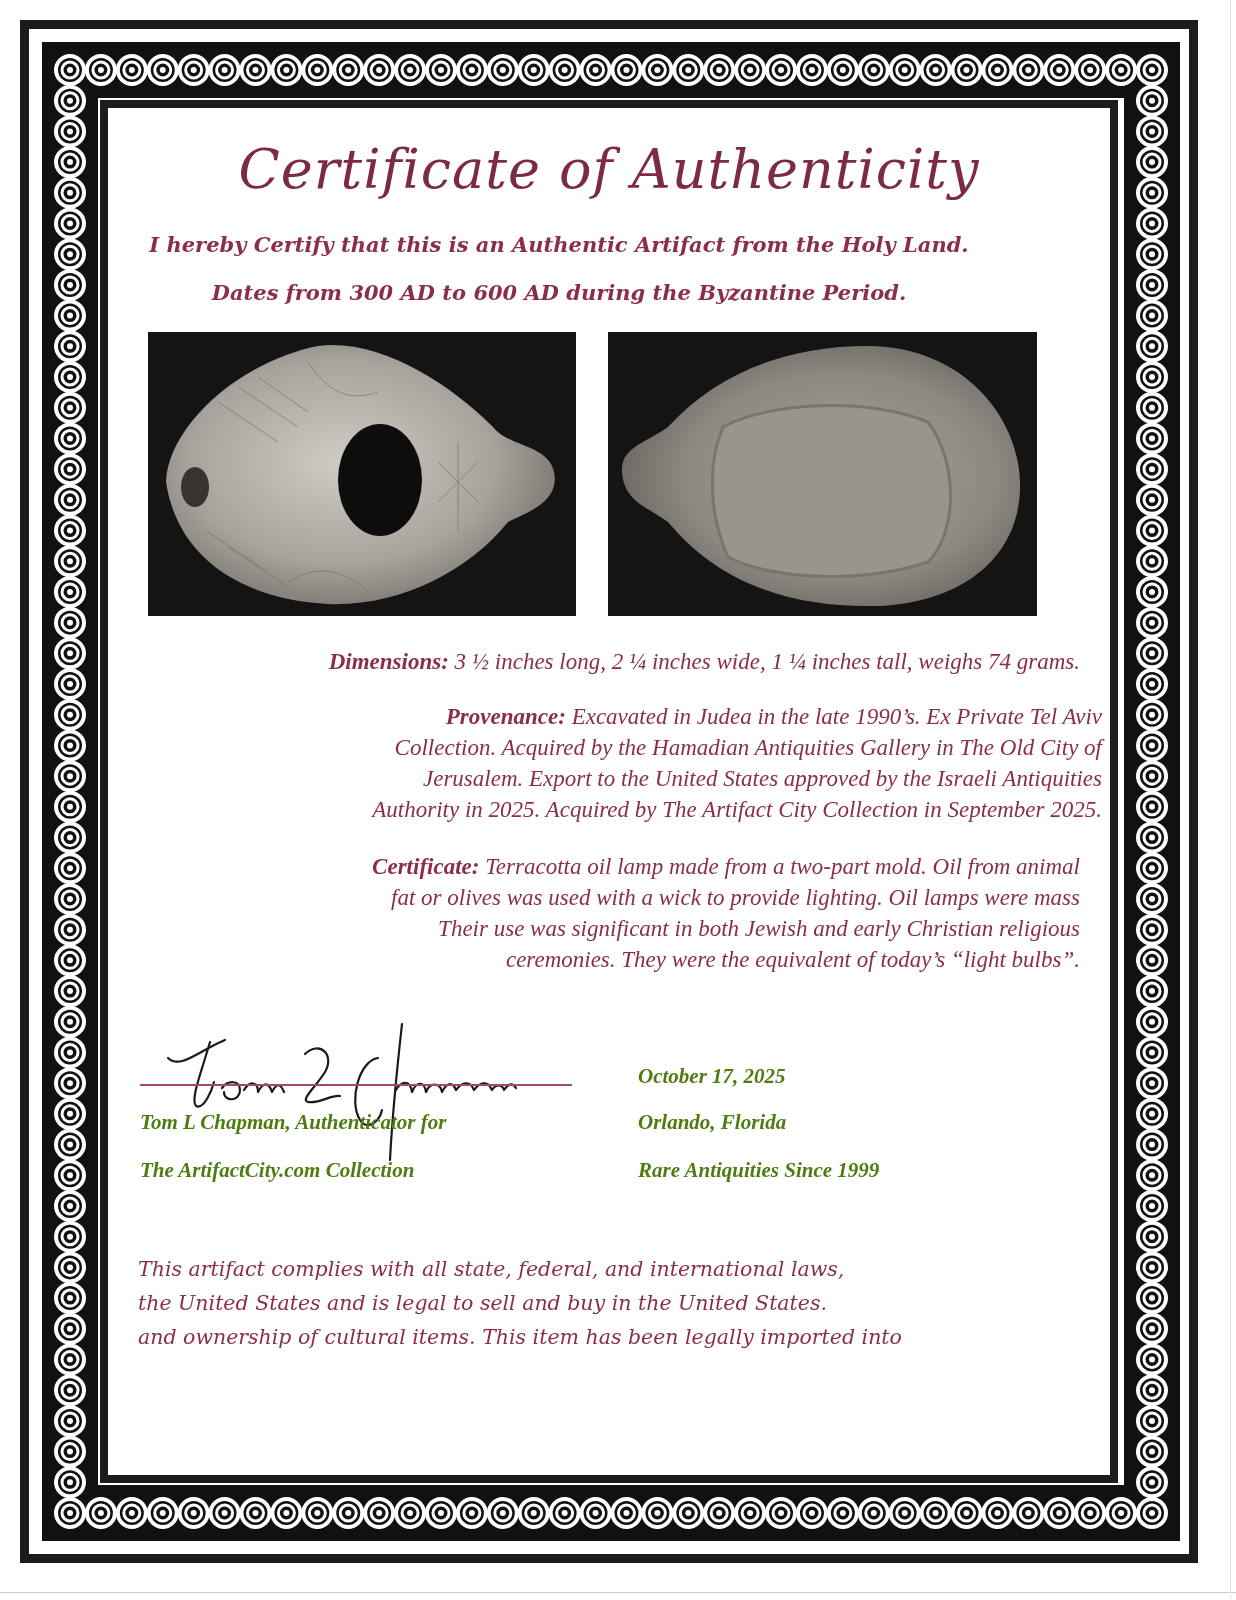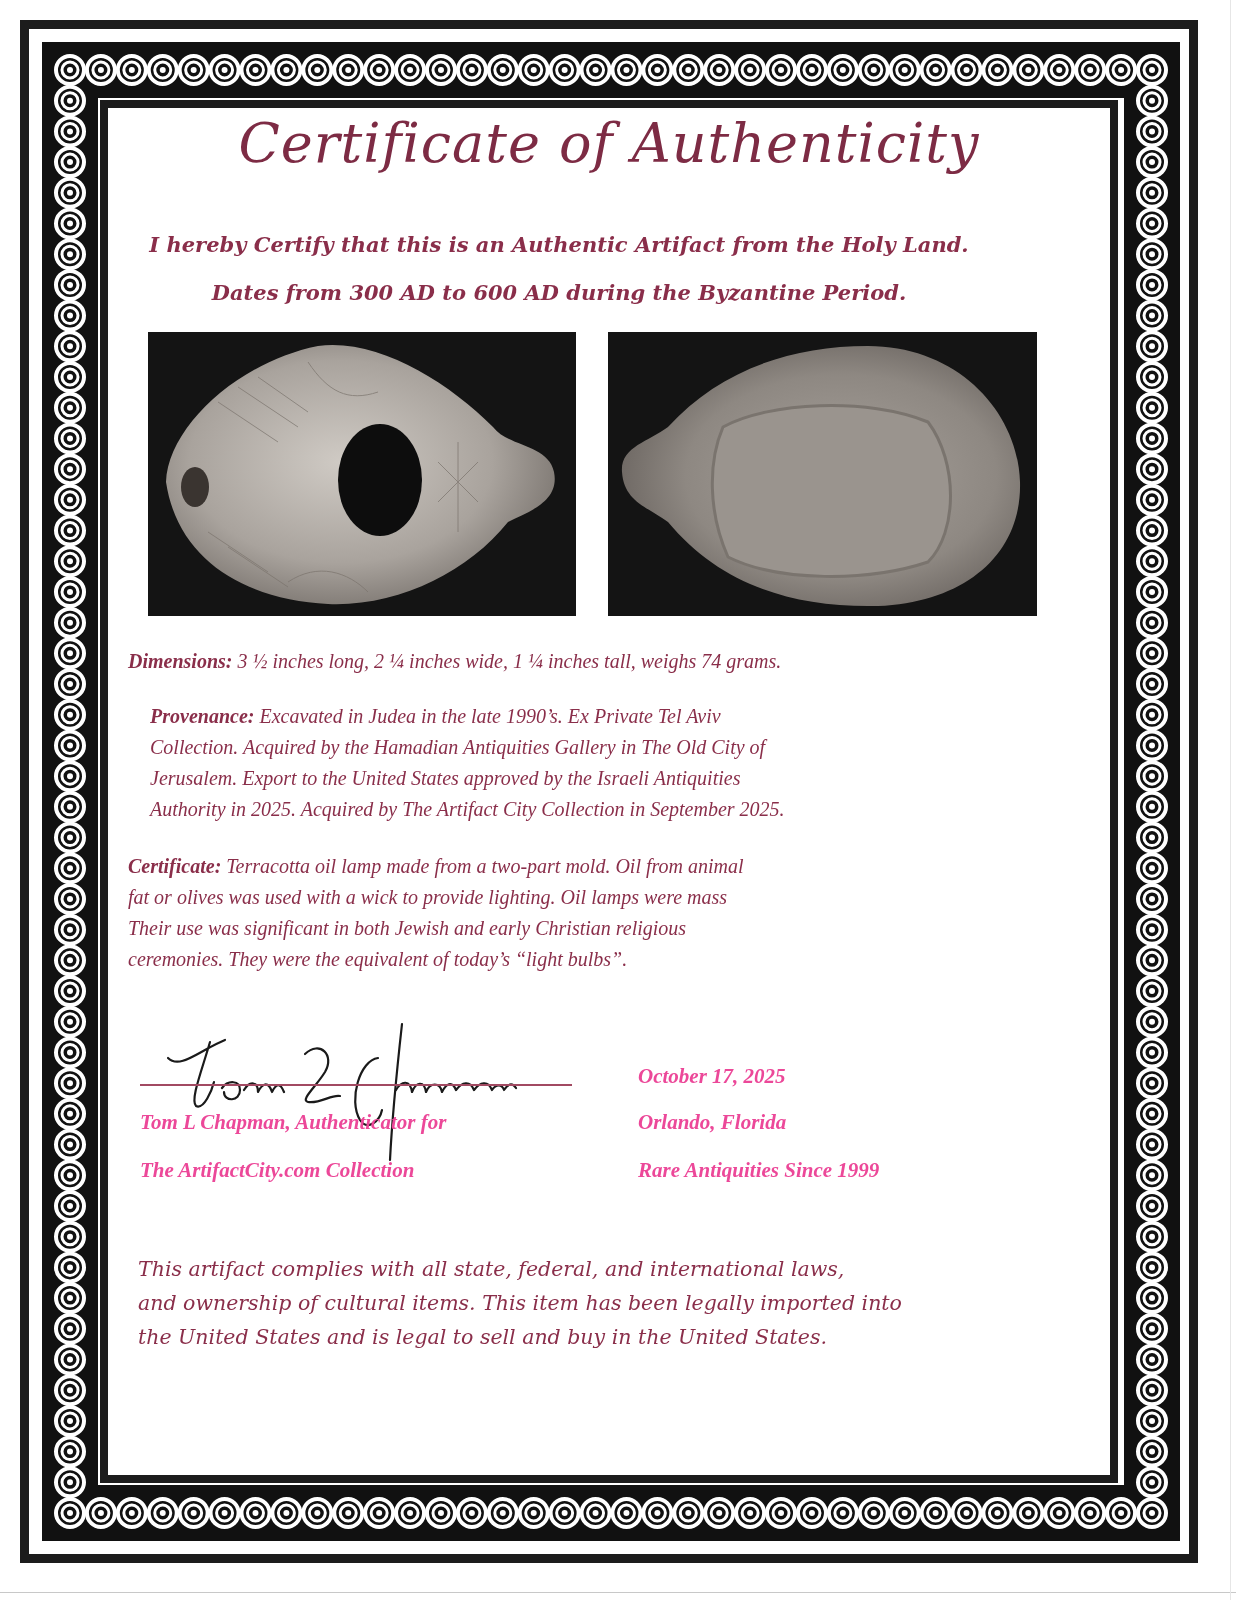--- a/index.html
+++ b/index.html
@@ -9,36 +9,36 @@
   }
   .abs { position:absolute; }
   
   .outer-line { left:20px; top:20px; width:1178px; height:1543px; border:9px solid #1c1c1c; box-sizing:border-box; }
   .band { left:42px; top:42px; width:1138px; height:1499px; border:56px solid #111111; box-sizing:border-box; }
   .inner-line { left:100px; top:100px; width:1018px; height:1383px; border:8px solid #1c1c1c; box-sizing:border-box; background:#fff; }
   .rings { left:42px; top:42px; width:1138px; height:1499px; }
   .scan-line-h { left:0; top:1592px; width:1236px; height:1px; background:#c8c8c8; }
   .scan-line-v { left:1230px; top:0; width:1px; height:1600px; background:#e6e6e6; }
   .title {
-    left:108px; top:112px; width:1002px; text-align:center;
+    left:108px; top:138px; width:1002px; text-align:center;
     font-family:"DejaVu Serif", serif; font-style:italic; font-size:54px; color:#7d2b44; letter-spacing:1px;
   }
   .subtitle {
     left:108px; width:902px; text-align:center;
     font-family:"DejaVu Serif", serif; font-style:italic; font-weight:bold; font-size:21px; color:#8a2e4a;
   }
   .photo { top:332px; height:284px; background:#141414; overflow:hidden; }
   .para {
-    left:128px; width:940px; font-family:"Liberation Serif", serif; font-style:italic;
-    font-size:20px; line-height:31px; color:#8a2e4a;
+    left:140px; width:940px; font-family:"Liberation Serif", serif; font-style:italic;
+    font-size:23px; line-height:31px; color:#8a2e4a;text-align:right;
   }
   .para b { font-weight:bold; }
   .sig-line { left:140px; top:1084px; width:432px; height:2px; background:#a24a62; }
   .sig-text {
-    font-family:"Liberation Serif", serif; font-style:italic; font-weight:bold; font-size:21px; color:#ec4899;
+    font-family:"Liberation Serif", serif; font-style:italic; font-weight:bold; font-size:21px; color:#4d7c0f;
   }
   .legal {
     left:138px; width:940px; font-family:"DejaVu Serif", serif; font-style:italic;
     font-size:20.5px; line-height:34px; color:#8a2e4a;
   }
 </style>
 </head>
 <body>
 
 <div class="abs scan-line-h"></div>
@@ -609,15 +609,15 @@
 
 <div class="abs sig-text" style="left:140px; top:1110px;">Tom L Chapman, Authenticator for</div>
 <div class="abs sig-text" style="left:140px; top:1158px;">The ArtifactCity.com Collection</div>
 
 <div class="abs sig-text" style="left:638px; top:1064px;">October 17, 2025</div>
 <div class="abs sig-text" style="left:638px; top:1110px;">Orlando, Florida</div>
 <div class="abs sig-text" style="left:638px; top:1158px;">Rare Antiquities Since 1999</div>
 
 <div class="abs legal" style="top:1252px;">
   <div>This artifact complies with all state, federal, and international laws,</div>
+  <div>the United States and is legal to sell and buy in the  United States.</div>
   <div>and ownership of cultural items. This item has been legally imported into</div>
-  <div>the United States and is legal to sell and buy in the  United States.</div>
 </div>
 
 </body></html>

